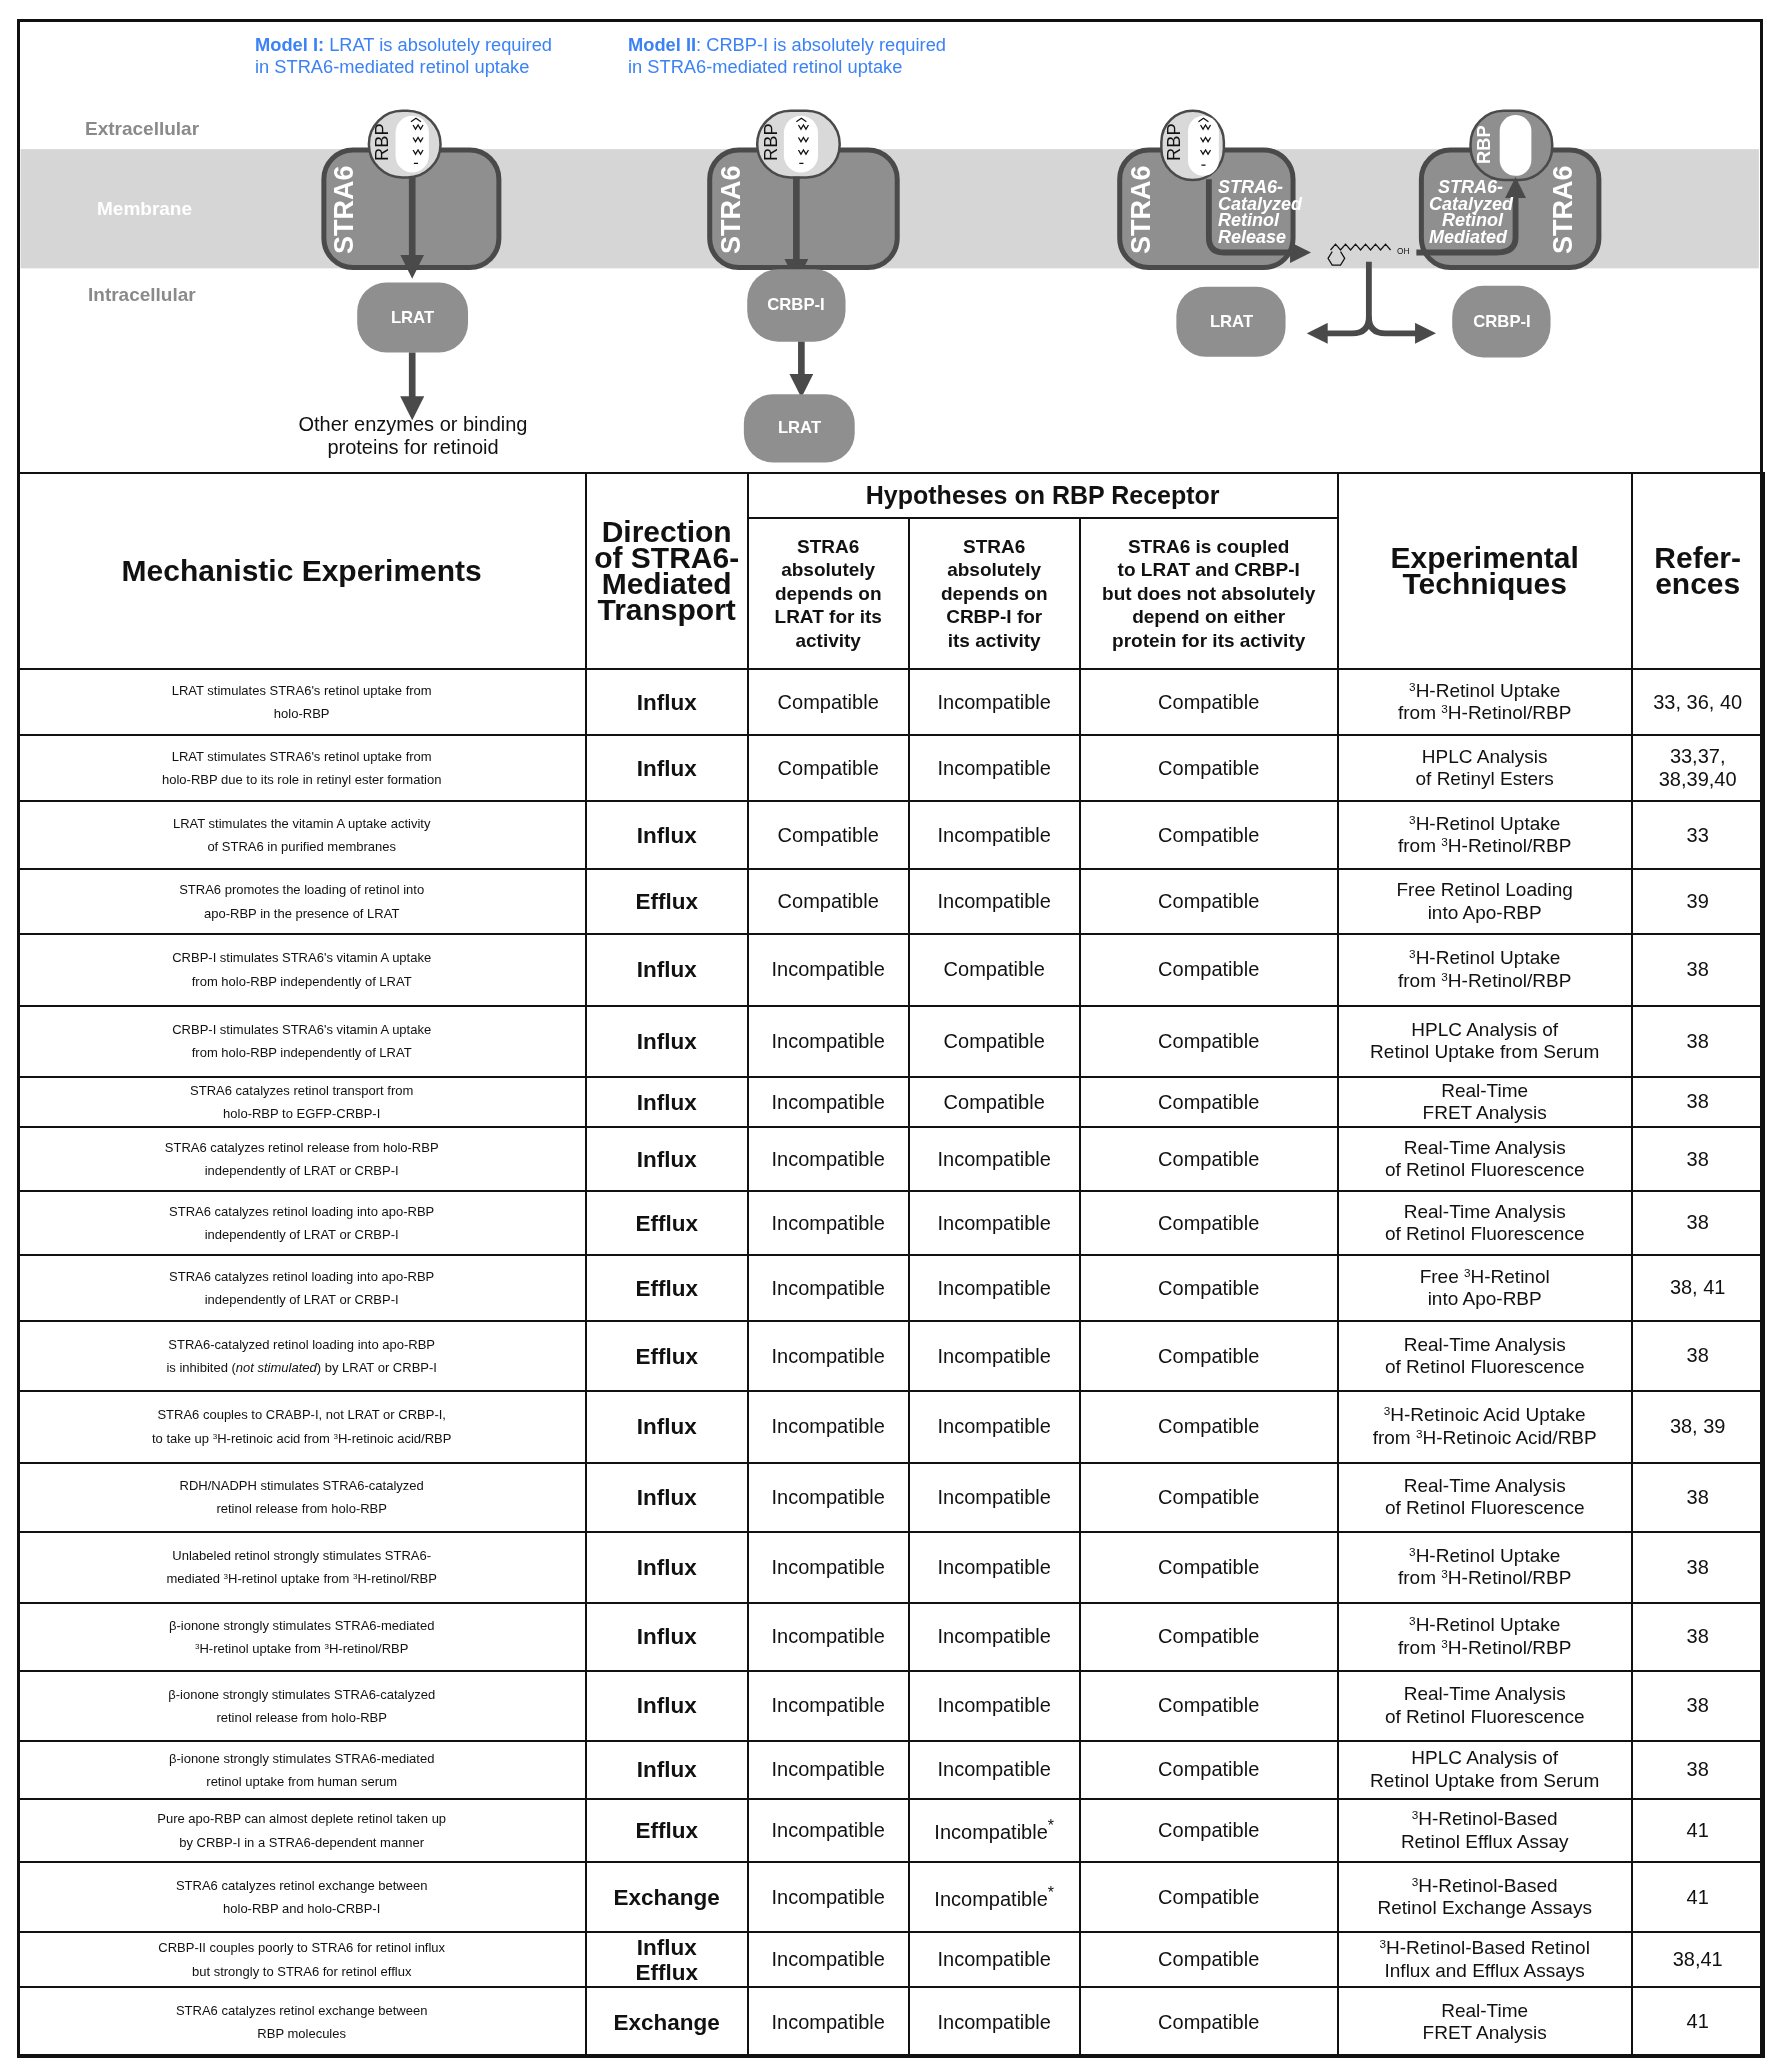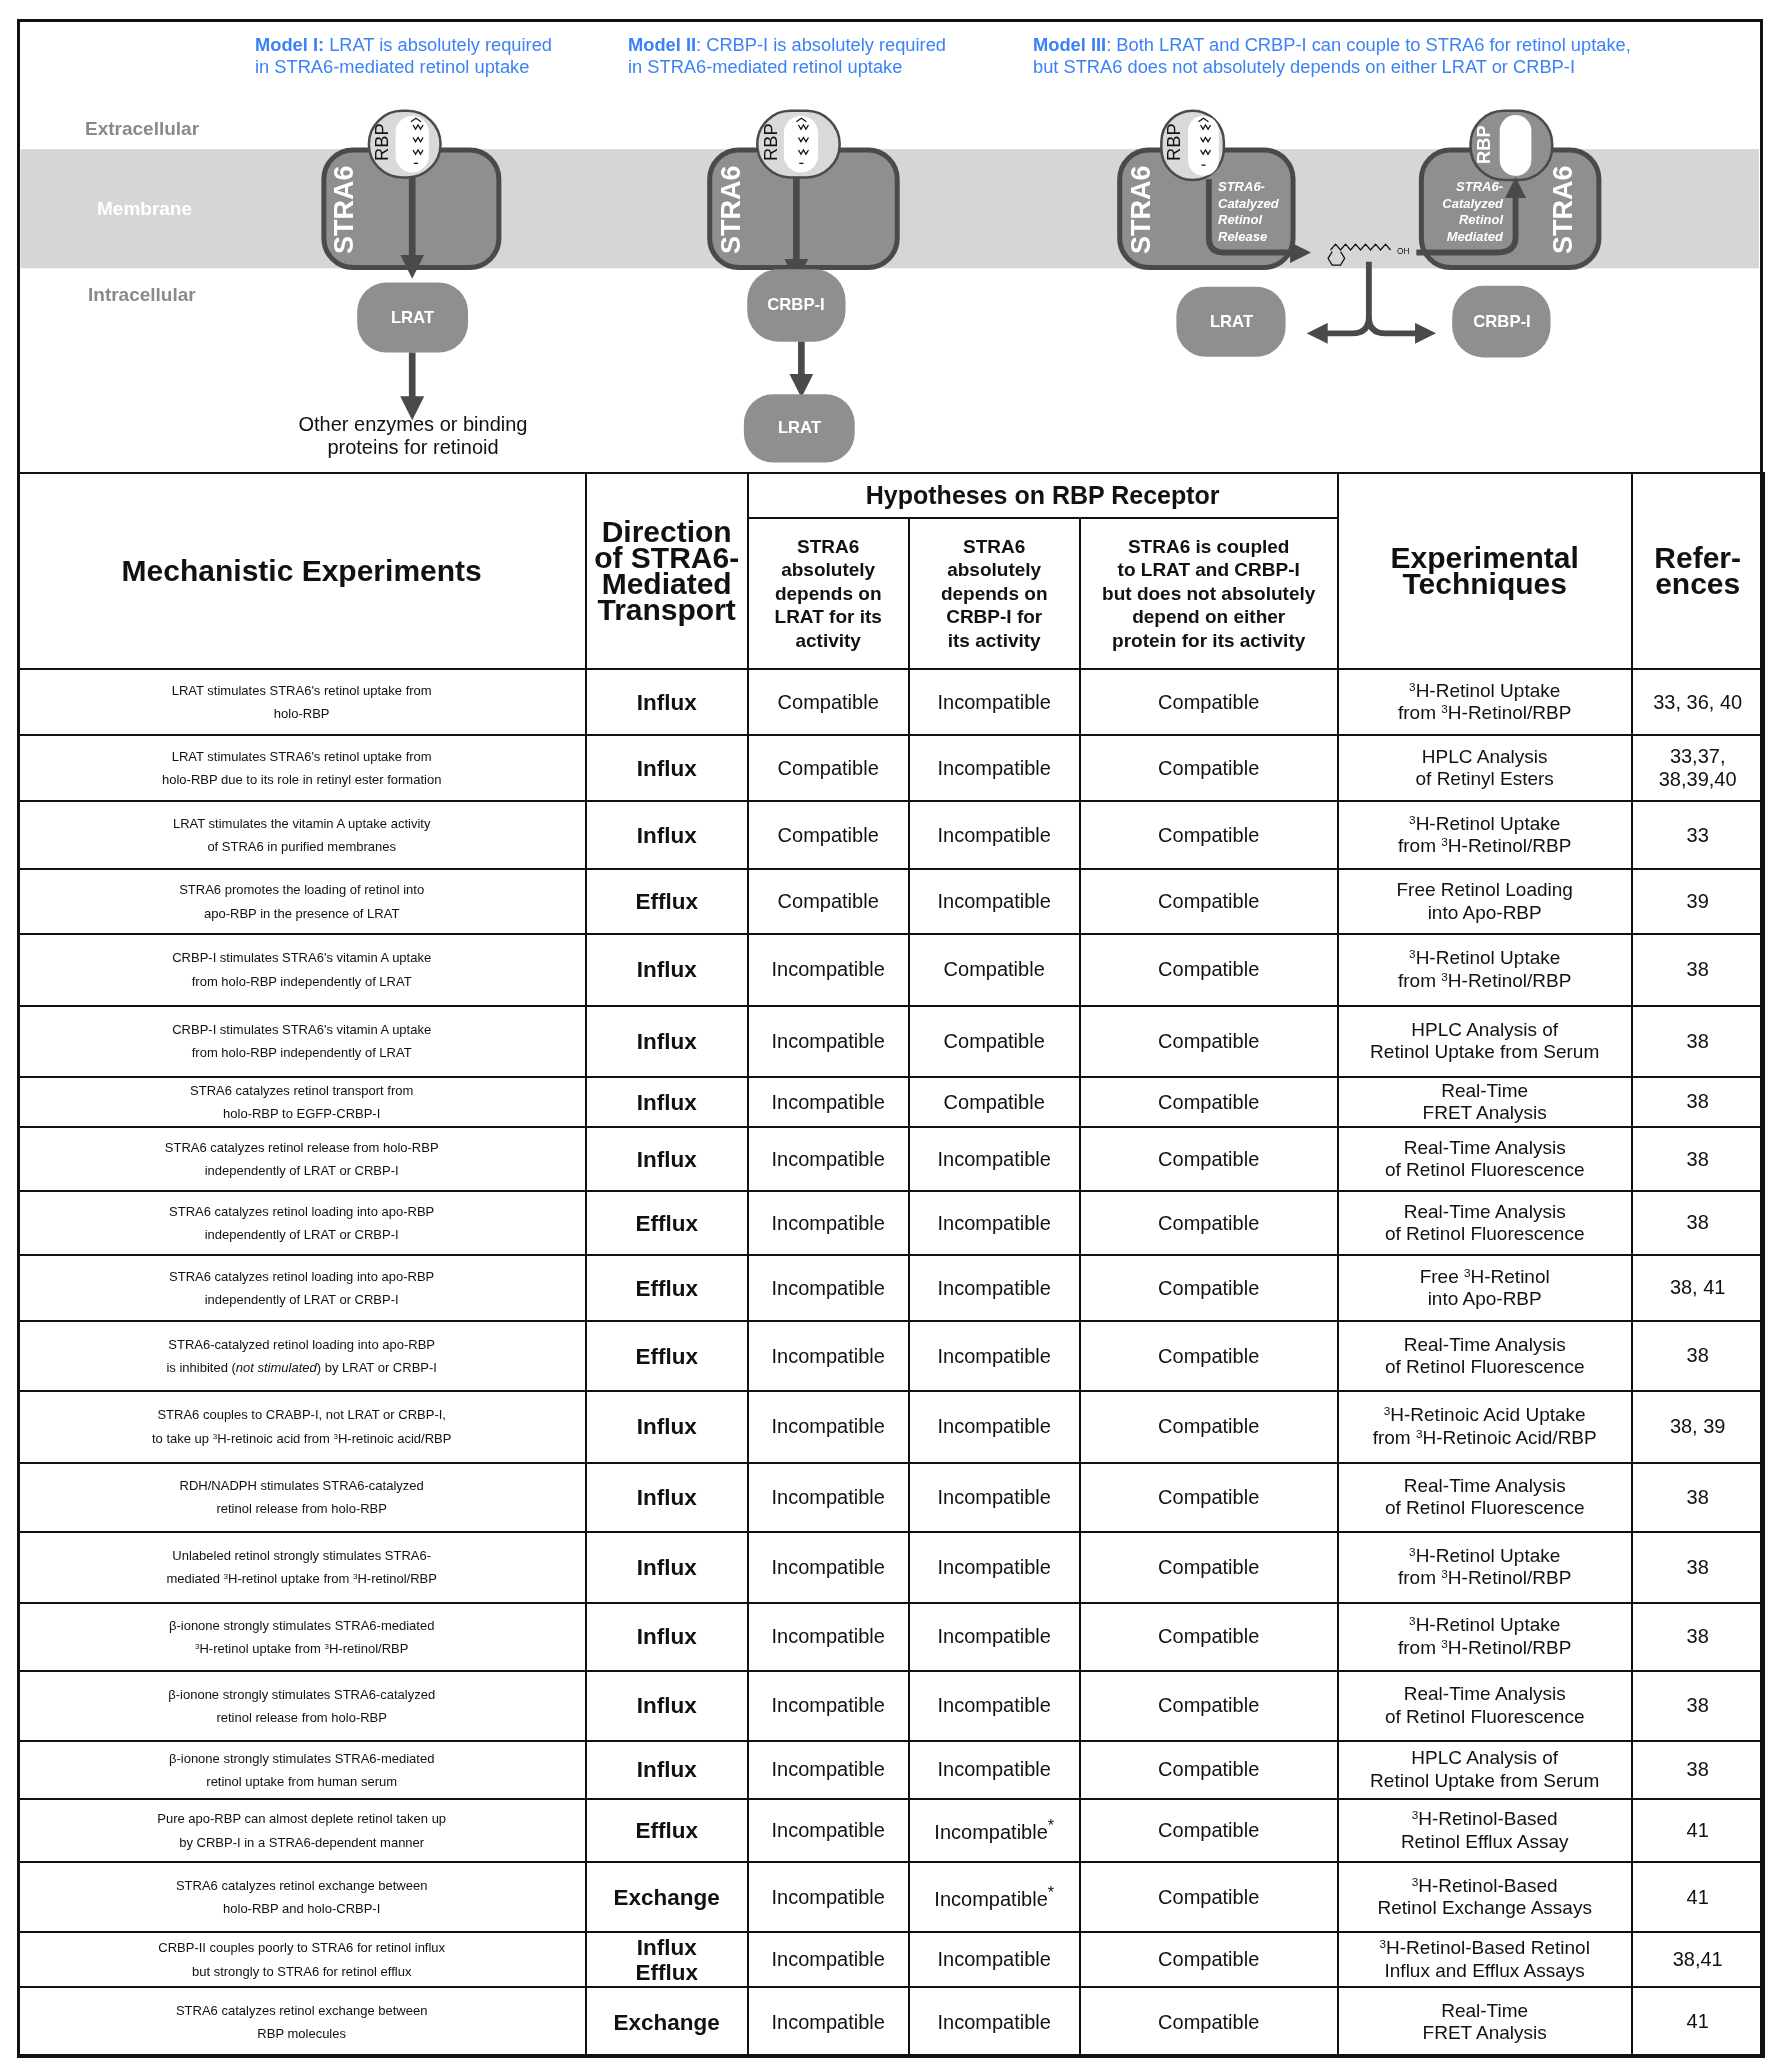--- a/index.html
+++ b/index.html
@@ -7,21 +7,21 @@
          font-family:"Liberation Sans", sans-serif; color:#111; }
   .frame { position:absolute; left:16.7px; top:19px; width:1746px; height:2038px;
            border:3.3px solid #111; box-sizing:border-box; }
   #diagram { position:absolute; left:0; top:0; width:1769px; height:475px; }
   .model-title { position:absolute; font-size:18.3px; line-height:22px; color:#3b82f6; }
   .model-title b { font-weight:bold; }
   .zone-label { position:absolute; font-size:19px; font-weight:bold; color:#8a8a8a; }
   .zone-label.membrane { color:#ffffff; }
   .mol-label { position:absolute; font-weight:bold; color:#fff; text-align:center; }
   .outside-label { position:absolute; font-size:20px; line-height:23.4px; text-align:center; color:#111; }
-  .ital-label { position:absolute; font-size:13px; line-height:16.7px; font-weight:bold;
+  .ital-label { position:absolute; font-size:18px; line-height:16.7px; font-weight:bold;
                 font-style:italic; color:#fff; }
 
   table.main { position:absolute; left:16.7px; top:472px; width:1746px; height:1586px;
                border-collapse:collapse; table-layout:fixed; }
   table.main td, table.main th { border:2.5px solid #111; text-align:center; vertical-align:middle;
                padding:0 4.2px; }
   table.main th { font-weight:bold;margin-left:28px; }
   th.h-big { font-size:30px; line-height:34px; }
   th.h-mid { font-size:30px; line-height:26px; }
   th.h-group { font-size:25px; height:42px; }
@@ -97,24 +97,20 @@
   <div class="zone-label" style="left:88px;top:284px;">Intracellular</div>
 
   <div class="model-title" style="left:255px;top:34px;">
     <b>Model I:</b><span> LRAT is absolutely required</span><br>
     <span>in STRA6-mediated retinol uptake</span>
   </div>
   <div class="model-title" style="left:628px;top:34px;">
     <b>Model II</b><span>: CRBP-I is absolutely required</span><br>
     <span>in STRA6-mediated retinol uptake</span>
   </div>
-  <div class="model-title" style="left:1033px;top:34px;">
-    <b>Model III</b><span>: Both LRAT and CRBP-I can couple to STRA6 for retinol uptake,</span><br>
-    <span>but STRA6 does not absolutely depends on either LRAT or CRBP-I</span>
-  </div>
 
   <div class="mol-label" style="left:329px;top:171px;width:50px;height:83px;font-size:27px;color:#fff;writing-mode:vertical-rl;transform:rotate(180deg);">STRA6</div>
   <div class="mol-label" style="left:371px;top:113px;width:21px;height:58px;font-size:18.3px;font-weight:normal;color:#111;writing-mode:vertical-rl;transform:rotate(180deg);">RBP</div>
   <div class="mol-label" style="left:357px;top:308px;width:111px;font-size:16.7px;">LRAT</div>
   <div class="outside-label" style="left:267px;top:413px;width:292px;">
     <span>Other enzymes or binding</span><br>
     <span>proteins for retinoid</span>
   </div>
 
   <div class="mol-label" style="left:716px;top:171px;width:50px;height:83px;font-size:27px;color:#fff;writing-mode:vertical-rl;transform:rotate(180deg);">STRA6</div>

